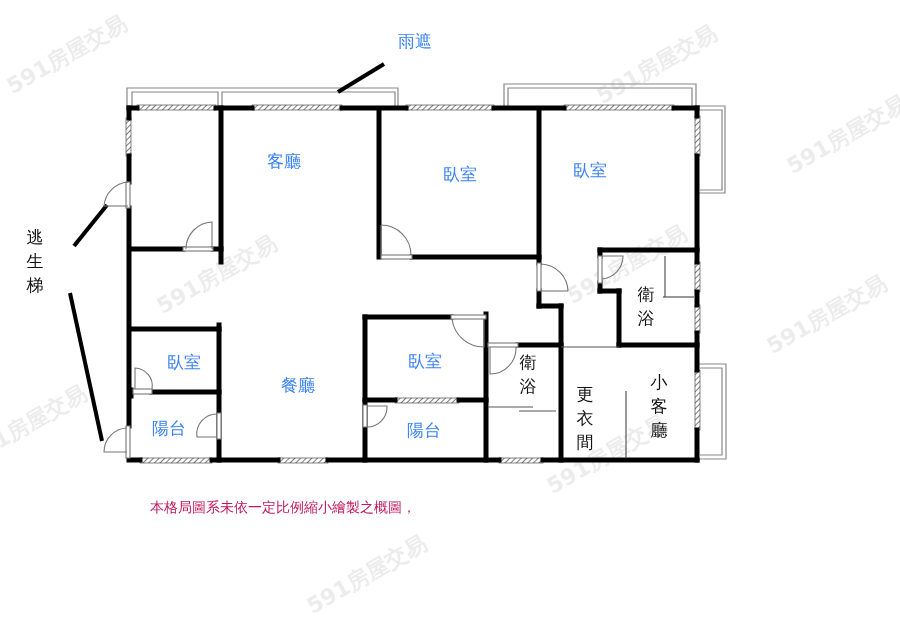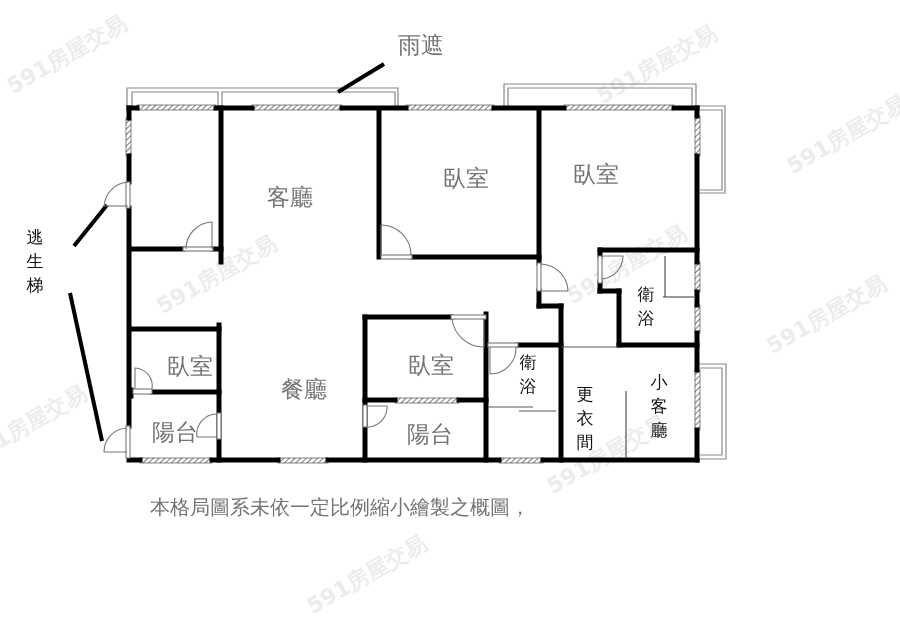--- a/index.html
+++ b/index.html
@@ -1,21 +1,21 @@
 <!DOCTYPE html>
 <html><head>
 <meta charset="utf-8">
 <style>
   html,body{margin:0;padding:0;background:#ffffff;}
   #stage{position:relative;width:900px;height:636px;overflow:hidden;background:#fff;font-family:"DejaVu Serif","Liberation Serif",serif;}
   svg{position:absolute;left:0;top:0;}
-  .lbl{position:absolute;font-size:23px;color:#737373;line-height:1;white-space:nowrap;font-family:Liberation Sans, sans-serif;}
+  .lbl{position:absolute;font-size:17px;color:#3b82f6;line-height:1;white-space:nowrap;font-family:Liberation Mono, monospace;}
   .vlbl{position:absolute;font-size:17px;color:#111;line-height:24px;width:20px;text-align:center;font-family:"DejaVu Serif","Liberation Serif",serif;}
   .vlbl span{display:block;}
-  .note{position:absolute;left:150px;top:493px;font-size:20px;line-height:28px;color:#737373;font-family:"DejaVu Serif","Liberation Serif",serif;}
+  .note{position:absolute;left:150px;top:493px;font-size:14px;line-height:28px;color:#be185d;font-family:"DejaVu Serif","Liberation Serif",serif;}
   .note div{white-space:nowrap;}
   .wm{position:absolute;color:rgba(200,200,200,0.35);font-family:"DejaVu Sans","Liberation Sans",sans-serif;font-size:22px;font-weight:bold;transform:rotate(-30deg);white-space:nowrap;pointer-events:none;}
 </style>
 </head>
 <body>
 
 <div id="stage">
 
   <div class="wm" style="left:0px;top:40px;">591房屋交易</div>
   <div class="wm" style="left:590px;top:50px;">591房屋交易</div>
@@ -177,21 +177,21 @@
   </svg>
 
   <div class="lbl" style="left:398px;top:34px;">雨遮</div>
 
   <div class="vlbl" style="left:25px;top:225px;">
     <span>逃</span>
     <span>生</span>
     <span>梯</span>
   </div>
 
-  <div class="lbl" style="left:267px;top:154px;margin-top:32px;">客廳</div>
+  <div class="lbl" style="left:267px;top:154px;">客廳</div>
   <div class="lbl" style="left:443px;top:167px;">臥室</div>
   <div class="lbl" style="left:573px;top:163px;">臥室</div>
   <div class="lbl" style="left:167px;top:355px;">臥室</div>
   <div class="lbl" style="left:152px;top:421px;">陽台</div>
   <div class="lbl" style="left:281px;top:378px;">餐廳</div>
   <div class="lbl" style="left:408px;top:354px;">臥室</div>
   <div class="lbl" style="left:407px;top:423px;">陽台</div>
 
   <div class="vlbl" style="left:518px;top:350px;">
     <span>衛</span>

